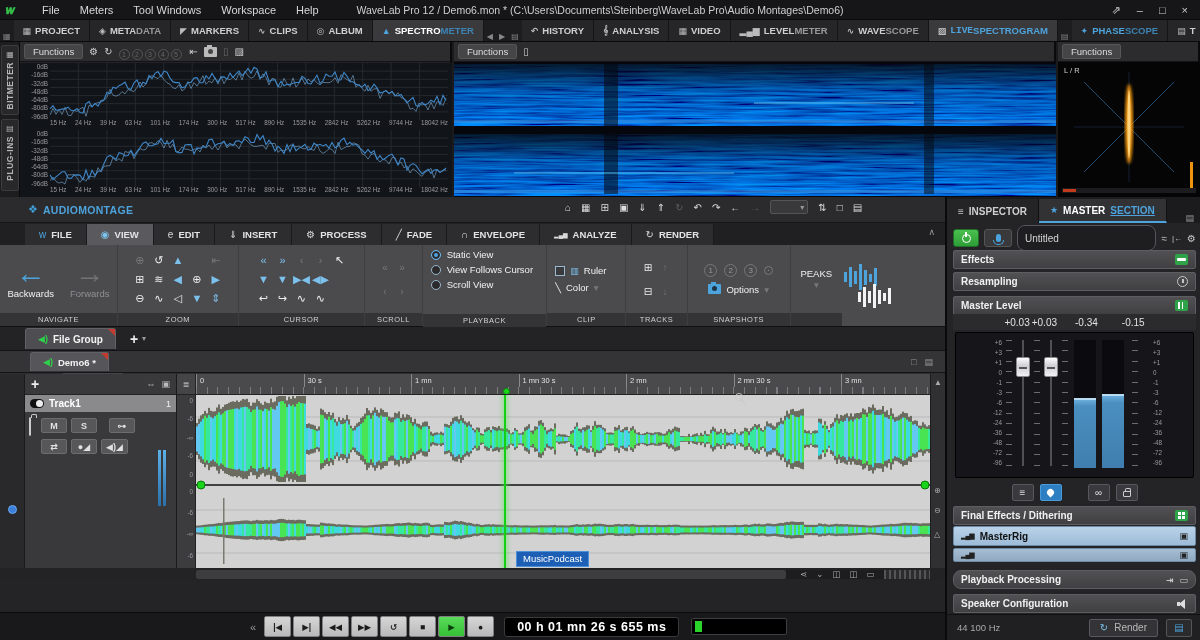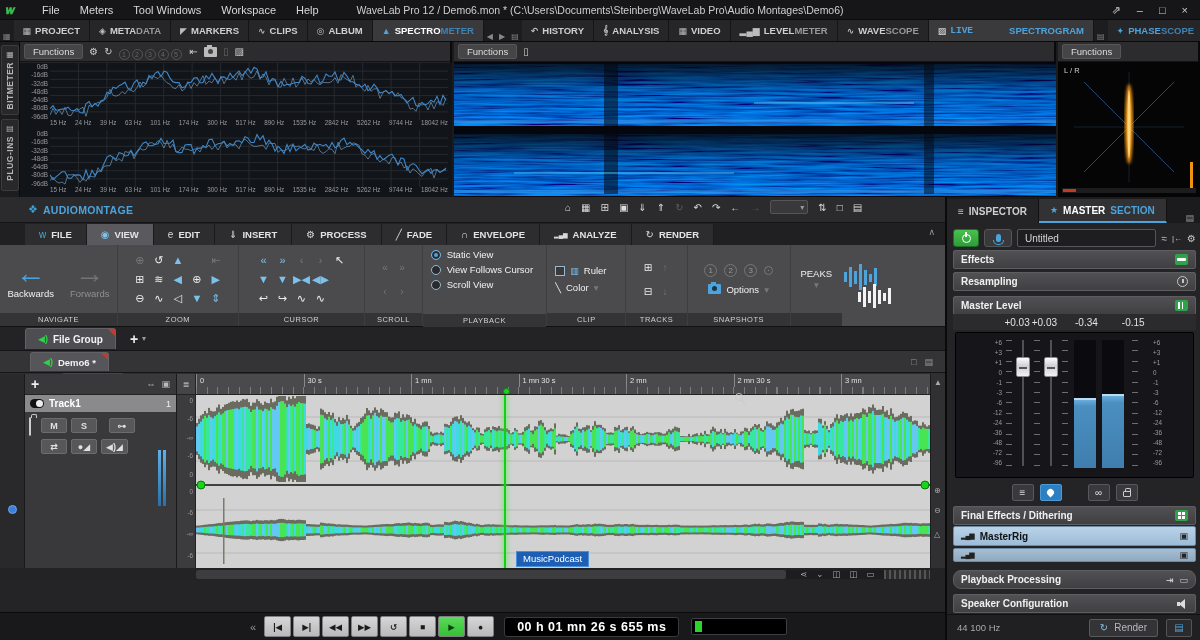--- a/index.html
+++ b/index.html
@@ -15,21 +15,21 @@
 
 
 #tabrow{left:0;top:20px;width:1200px;height:22px;background:#1d1d1f;display:flex;align-items:flex-end;border-bottom:1px solid #0a0a0b;}
 .mtab{height:21px;display:flex;align-items:center;padding:0 9px;background:#262628;border-right:1px solid #151517;font-size:9.5px;font-weight:bold;color:#cfcfcf;white-space:nowrap;}
 .mtab .ic{margin-right:4px;font-size:9px;color:#bbb;}
 .mtab.active{background:#3a3a3d;}
 .mtab.active .t-pre,.mtab.active .ic{color:#e8e8e8;}
 .mtab .t-suf{color:#9a9a9a;font-weight:bold;}
 .mtab.blue .t-pre{color:#4da3dc;} .mtab.blue .t-suf{color:#3d83b4;} .mtab.blue .ic{color:#4da3dc;}
 .mtab.active .t-pre{color:#fff;}
-.mtab.activeblue .t-pre{color:#4da3dc;font-family:Liberation Mono, monospace;}.mtab.activeblue .t-suf{color:#4da3dc;margin-left:36px;}
+.mtab.activeblue .t-pre{color:#4da3dc;font-family:Liberation Mono, monospace;}.mtab.activeblue .t-suf{color:#4da3dc;}
 .tnav{font-size:8px;color:#888;padding:0 3px;}
 .winctl{position:absolute;right:12px;top:4px;display:flex;gap:16px;font-size:11px;color:#ccc;}
 
 
 #leftrail{left:0;top:42px;width:20px;height:155px;background:#1d1d1f;border-right:1px solid #0a0a0b;}
 .vtab{position:absolute;left:1px;width:18px;background:#28282a;border:1px solid #3c3c3f;border-radius:2px;display:flex;flex-direction:column;align-items:center;padding:4px 0;color:#b5b5b5;}
 .vtab .vtxt{writing-mode:vertical-rl;transform:rotate(180deg);font-size:8.5px;font-weight:bold;letter-spacing:.5px;}
 .vtab .vic{font-size:8px;margin-bottom:3px;}
 
 
@@ -165,31 +165,31 @@
 .tbtn.play{background:linear-gradient(#5ada5a,#35c035);color:#0c3b0c;}
 #ttime{margin-left:10px;background:#000;border:1px solid #3a3a3d;border-radius:3px;color:#fff;font-weight:bold;font-size:12.5px;padding:2px 12px;letter-spacing:.5px;}
 #tprog{margin-left:12px;width:96px;height:17px;background:#000;border:1px solid #3e3e41;border-radius:2px;position:relative;}
 #tprog i{position:absolute;left:3px;top:2px;width:7px;height:11px;background:#2bd42b;}
 
 
 #sidebar{left:945px;top:197px;width:255px;height:443px;background:#242427;border-left:2px solid #0a0a0b;}
 #sbtabs{left:0;top:0;width:255px;height:26px;background:#1b1b1d;display:flex;align-items:flex-end;}
 .sbtab{height:24px;display:flex;align-items:center;gap:5px;padding:0 11px;background:#242427;border-right:1px solid #111;font-size:10px;font-weight:bold;color:#cfcfcf;}
 .sbtab.active{background:#323235;border-bottom:2px solid #4da3dc;}
-.sbtab.active .t-pre{color:#fff;} .sbtab.active .t-suf{color:#4da3dc;}
+.sbtab.active .t-pre{color:#fff;} .sbtab.active .t-suf{color:#4da3dc;text-decoration:underline;}
 .sbtab .star{color:#4da3dc;font-size:9px;}
 #sbtabs .dock{margin-left:auto;margin-right:8px;color:#999;font-size:9px;}
 #sbctl{left:6px;top:31px;width:243px;height:20px;display:flex;align-items:center;gap:5px;}
 .pwrbtn{width:26px;height:18px;background:linear-gradient(#49c04e,#2e9e38);border:1px solid #1f6e27;border-radius:3px;display:flex;align-items:center;justify-content:center;}
 .power{width:9px;height:9px;border:1.5px solid #fff;border-radius:50%;position:relative;}
 .power::after{content:"";position:absolute;left:2.6px;top:-3px;width:1.5px;height:5px;background:#fff;}
 .micbtn{width:28px;height:18px;background:#39393c;border:1px solid #555;border-radius:3px;display:flex;align-items:center;justify-content:center;}
 .mic{width:5px;height:8px;background:#4aa3dc;border-radius:2.5px;position:relative;}
 .mic::after{content:"";position:absolute;left:-2.5px;bottom:-3px;width:9px;height:4px;border:1px solid #4aa3dc;border-top:none;border-radius:0 0 5px 5px;}
-#preset{flex:1;height:18px;background:#1e1e20;border:1px solid #55555a;border-radius:2px;color:#d5d5d5;font-size:10px;display:flex;align-items:center;padding:0 7px;}
+#preset{flex:1;height:26px;background:#1e1e20;border:1px solid #55555a;border-radius:8px;color:#d5d5d5;font-size:10px;display:flex;align-items:center;padding:0 7px;}
 .sbico{color:#c5c5c5;font-size:10px;}
 .secbar{position:absolute;left:6px;width:243px;height:19px;background:linear-gradient(#515154,#404043);border:1px solid #5e5e62;border-radius:2px;display:flex;align-items:center;padding:0 7px;font-size:10px;font-weight:bold;color:#f0f0f0;}
 .secbar .sic{margin-left:auto;}
 .gicon{width:13px;height:11px;background:#2fa34a;border-radius:2px;position:relative;}
 .gicon.bars::after{content:"";position:absolute;left:3px;top:2px;width:7px;height:7px;background:repeating-linear-gradient(to right,#fff 0 1.5px,transparent 1.5px 3.5px);}
 .gicon.dots::after{content:"";position:absolute;left:3px;top:2px;width:3px;height:3px;background:#fff;box-shadow:4px 0 #fff,0 4px #fff,4px 4px #fff;}
 .gicon.plug::after{content:"";position:absolute;left:2px;top:4px;width:9px;height:2.5px;background:#fff;border-radius:1px;}
 .clockc{width:11px;height:11px;border:1.5px solid #c5c5c5;border-radius:50%;position:relative;}
 .clockc::after{content:"";position:absolute;left:4px;top:1.5px;width:1.5px;height:4px;background:#c5c5c5;}
 #gains{position:absolute;left:6px;top:117px;width:243px;height:16px;display:flex;align-items:center;justify-content:center;font-size:10px;color:#e2e2e2;gap:2px;background:#2b2b2e;}

